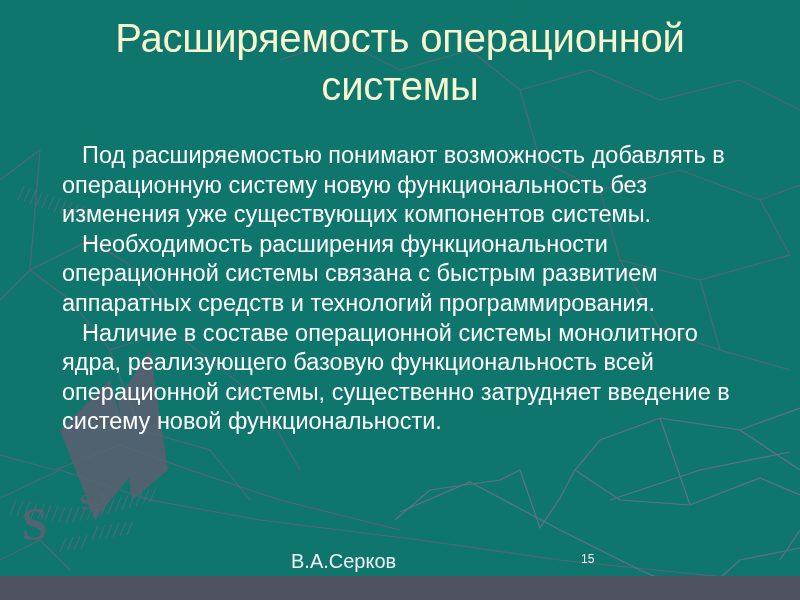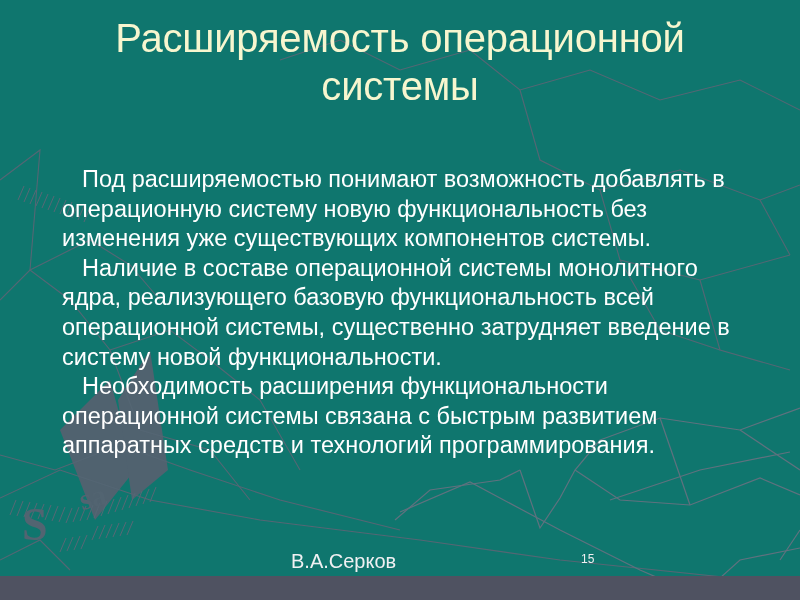--- a/index.html
+++ b/index.html
@@ -70,21 +70,20 @@
 
   
   #body-copy {
     position: absolute;
     left: 62px;
     top: 141px;
     width: 690px;
     color: #ffffff;
     font-size: 23.5px;
     line-height: 29.6px;
-    margin-top: 24px;
   }
   #body-copy p {
     margin: 0;
     text-indent: 20px;
   }
 
   
   #footer-author {
     position: absolute;
     left: 291px;
@@ -196,21 +195,21 @@
         <text class="bgglyph" x="22" y="540" font-size="46">S</text>
         <text class="bgglyph" x="80" y="508" font-size="30" transform="rotate(-14 90 500)">sa</text>
       </g>
     </svg>
   </div>
 
   <div id="title">Расширяемость операционной системы</div>
 
   <div id="body-copy">
     <p>Под расширяемостью понимают возможность добавлять в операционную систему новую функциональность без изменения уже существующих компонентов системы.</p>
+    <p>Необходимость расширения функциональности операционной системы связана с быстрым развитием аппаратных средств и технологий программирования.</p>
     <p>Наличие в составе операционной системы монолитного ядра, реализующего базовую функциональность всей операционной системы, существенно затрудняет введение в систему новой функциональности.</p>
-    <p>Необходимость расширения функциональности операционной системы связана с быстрым развитием аппаратных средств и технологий программирования.</p>
   </div>
 
   <div id="footer-author">В.А.Серков
 "Операционные</div>
   <div id="footer-page">15</div>
 
 </div>
 
 </body></html>

